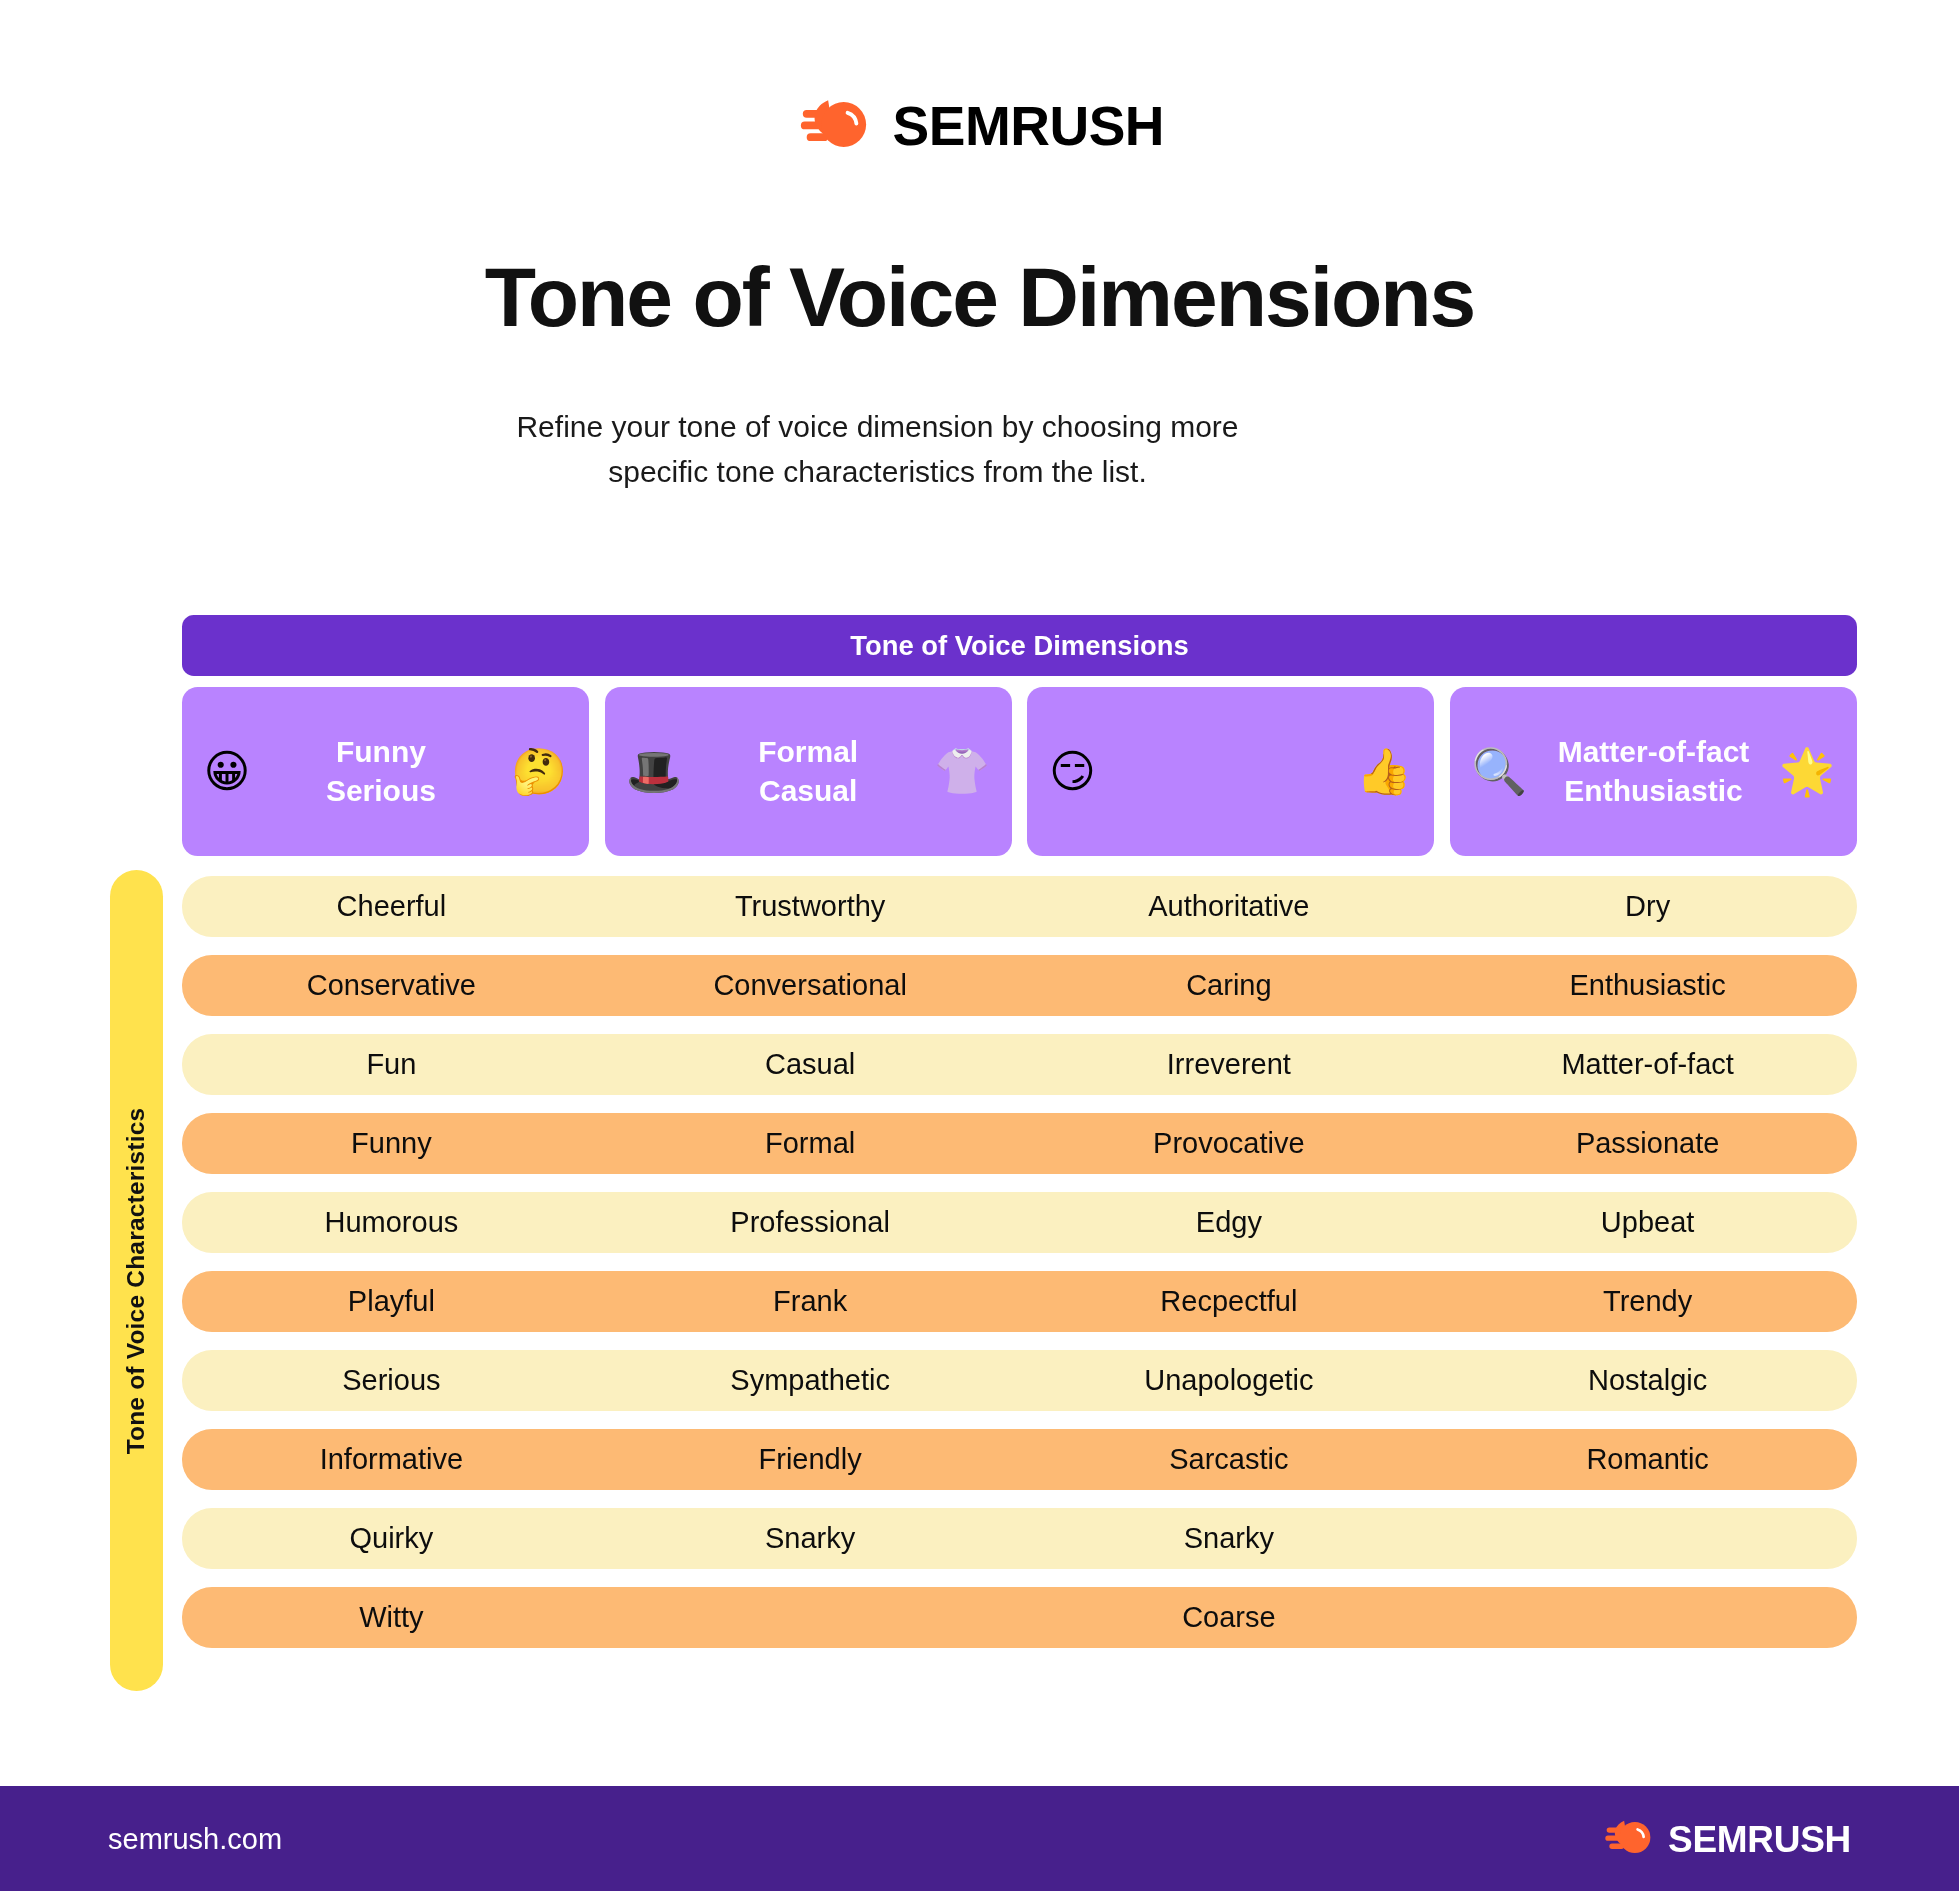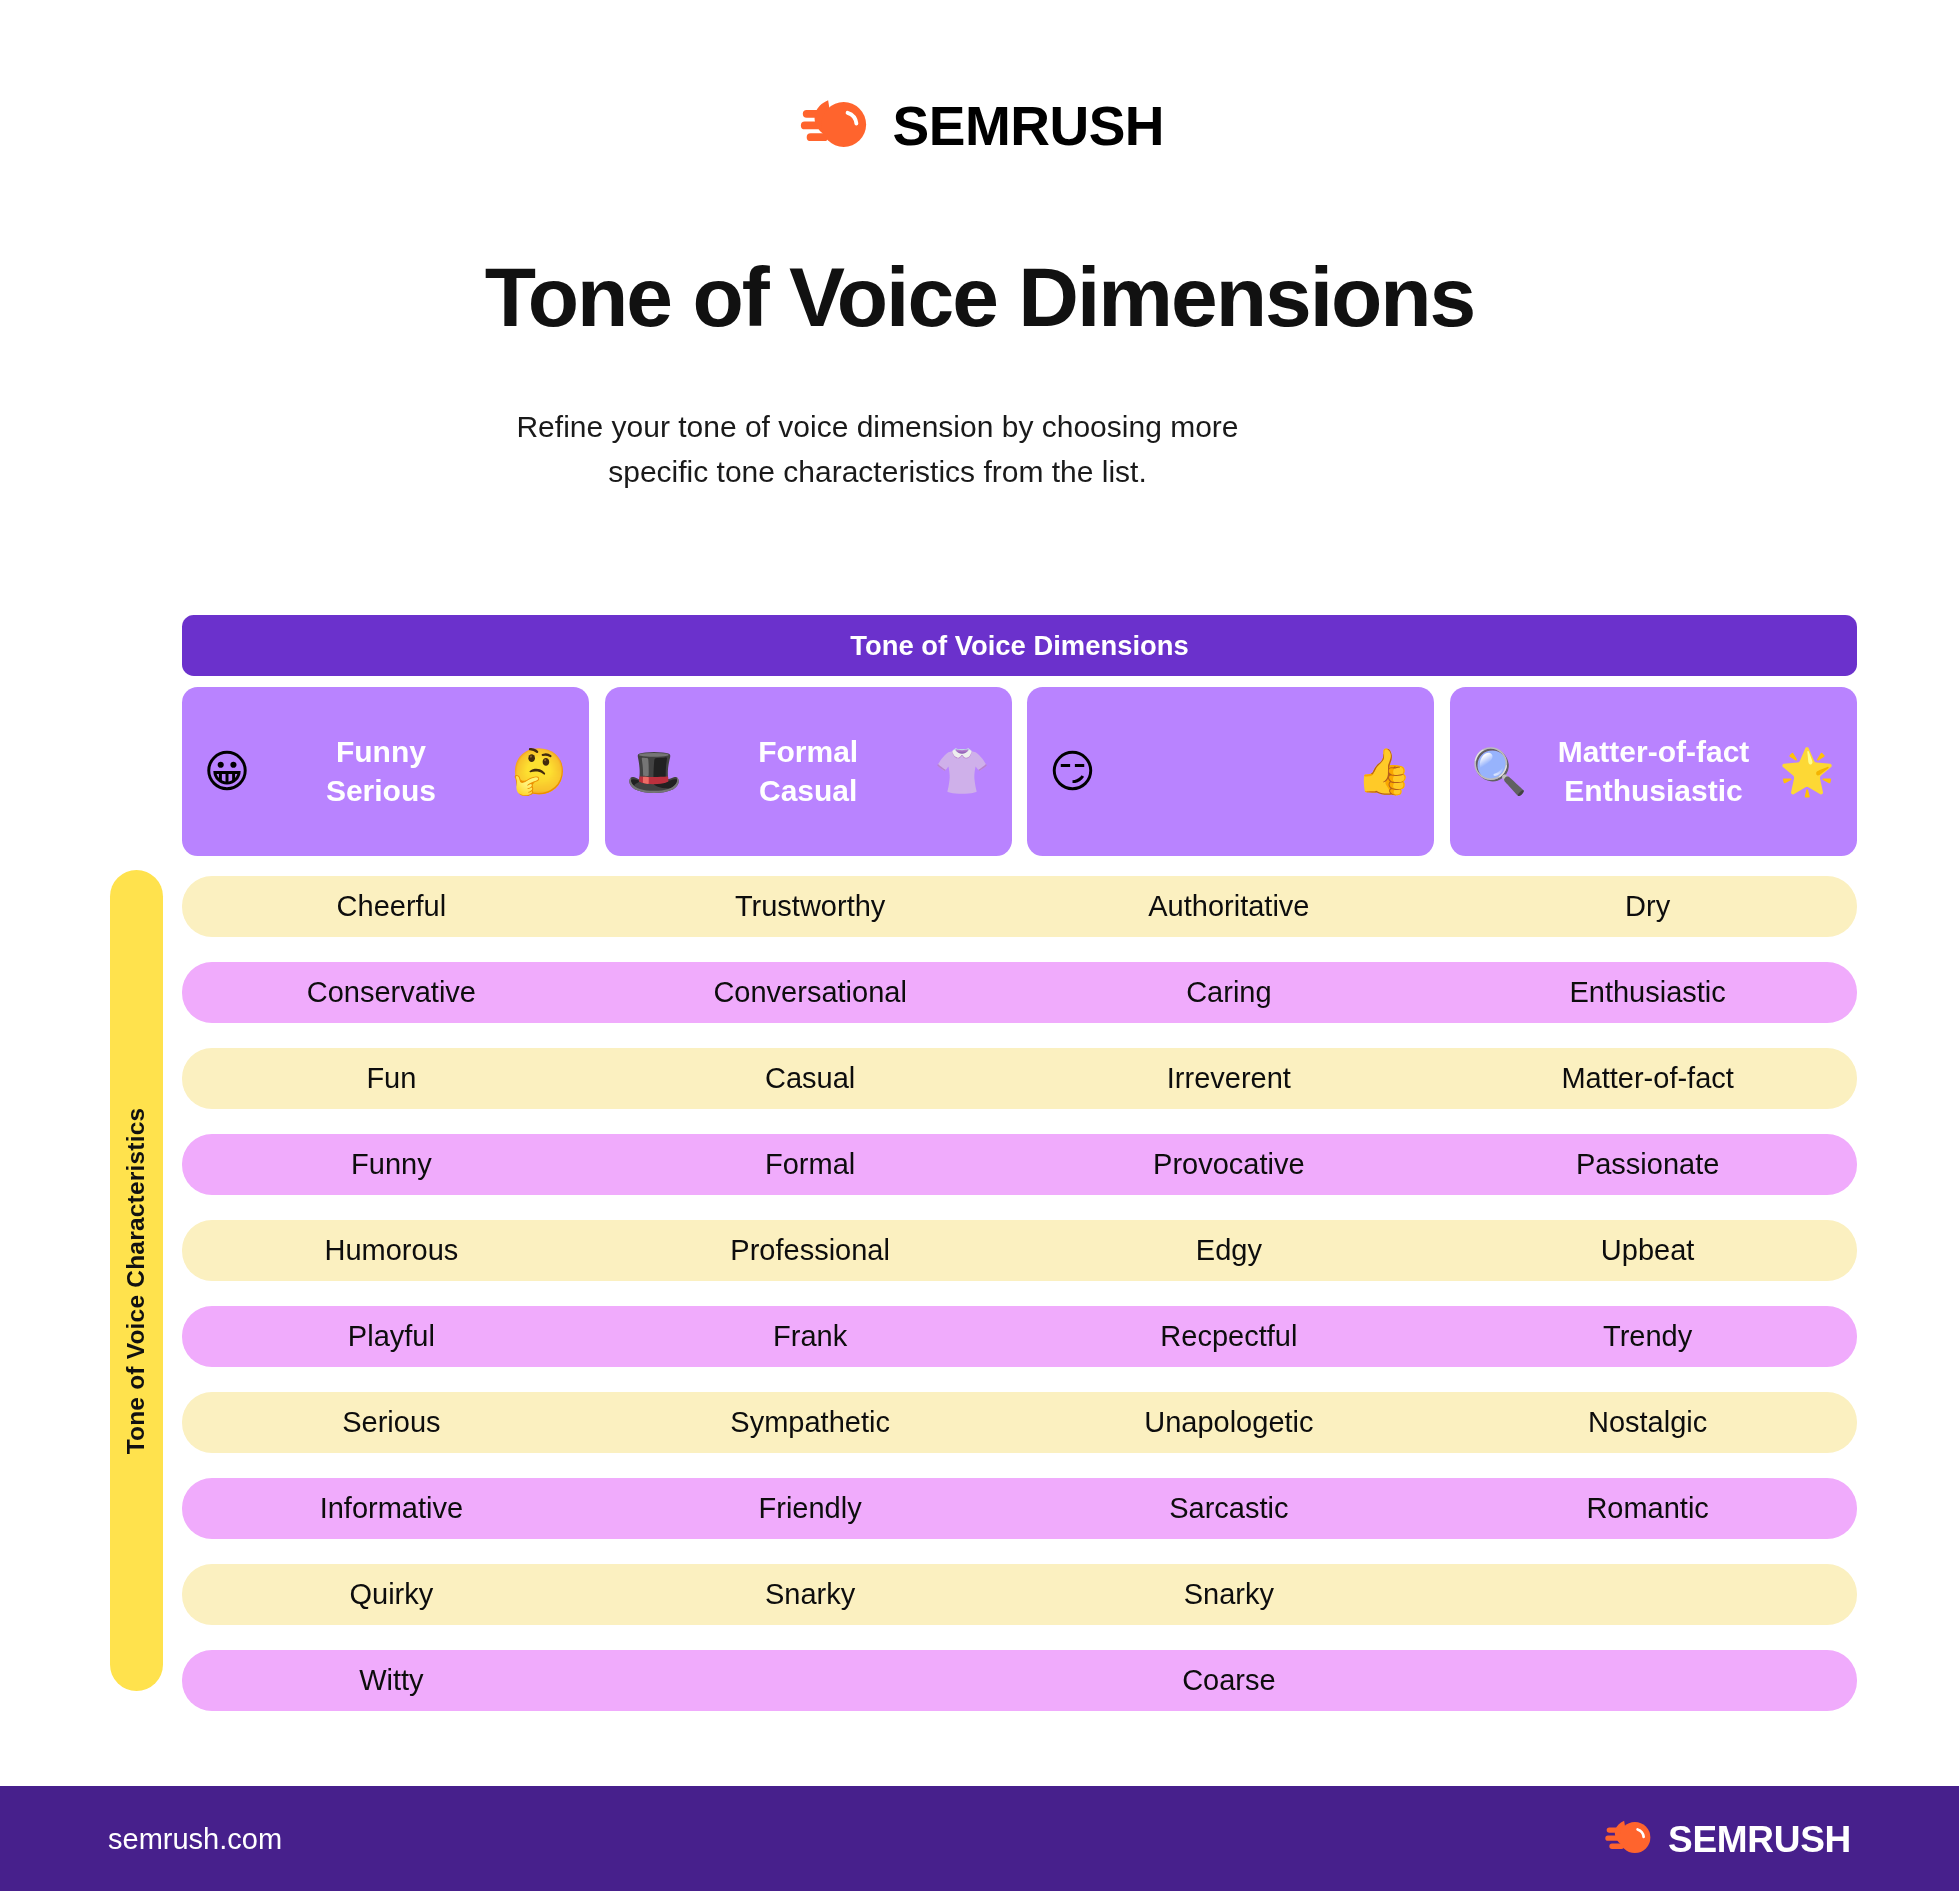--- a/index.html
+++ b/index.html
@@ -125,24 +125,24 @@
   .rows {
     position: absolute;
     left: 182px; top: 876px;
     width: 1675px;
   }
   .row {
     height: 61px;
     border-radius: 30px;
     display: flex;
     align-items: center;
-    margin-bottom: 25px;
+    margin-bottom: 18px;
   }
   .row.yellow { background: #FBF0C0; }
-  .row.lav    { background: #f0abfc; }
+  .row.lav    { background: #fdba74; }
   .cell {
     flex: 1 1 0;
     text-align: center;
     font-size: 29px;
     font-weight: 400;
     color: #0d0d0d;
     white-space: nowrap;
   }
 
   

